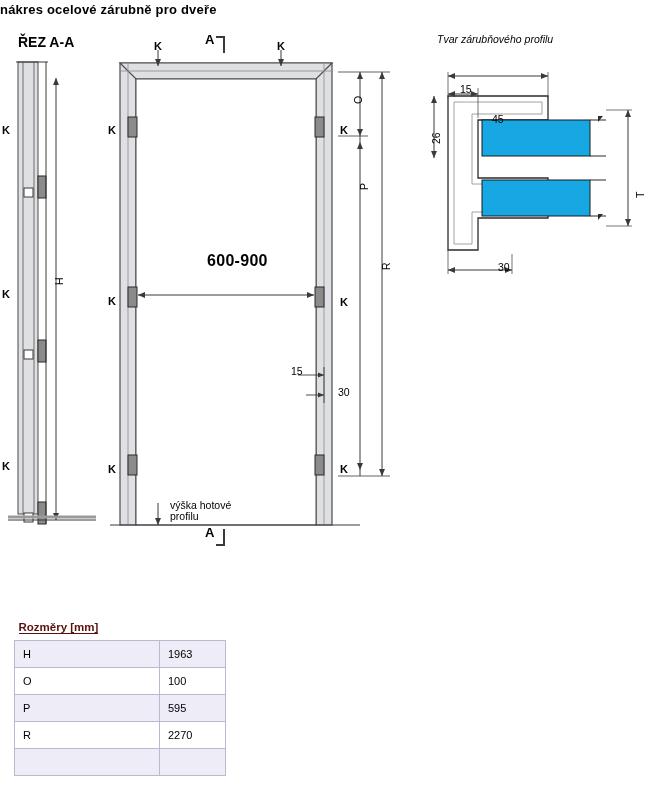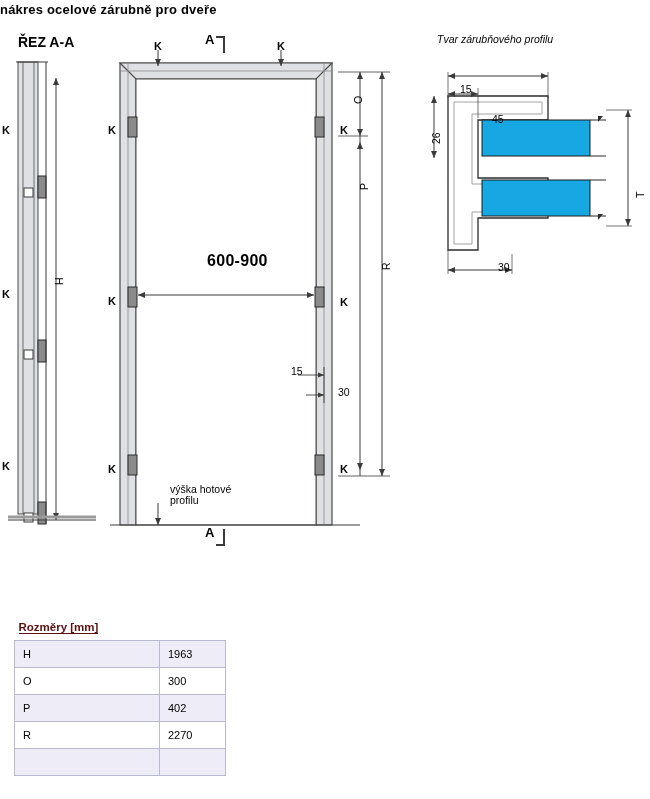--- a/index.html
+++ b/index.html
@@ -179,21 +179,21 @@
     <line x1="8" y1="2" x2="8" y2="18" stroke="#3a3a3a" stroke-width="1"></line>
     <path d="M8 18 l-3 -7 l6 0 z" fill="#3a3a3a"></path>
     <line x1="131" y1="2" x2="131" y2="18" stroke="#3a3a3a" stroke-width="1"></line>
     <path d="M131 18 l-3 -7 l6 0 z" fill="#3a3a3a"></path>
   </svg>
 </div>
 
 <div class="abs lbl" style="left:291px; top:366px;">15</div>
 <div class="abs lbl" style="left:338px; top:387px;">30</div>
 
-<div class="abs lbl" style="left:170px; top:484px;">
+<div class="abs lbl" style="left:170px; top:500px;">
   <div>výška hotové</div>
   <div>profilu</div>
 </div>
 
 <div class="abs" style="left:338px; top:60px;">
   <svg width="56" height="470" viewBox="0 0 56 470">
 
     <line x1="0" y1="12" x2="52" y2="12" stroke="#3a3a3a" stroke-width="0.8"></line>
     <line x1="0" y1="76" x2="30" y2="76" stroke="#3a3a3a" stroke-width="0.8"></line>
     <line x1="0" y1="416" x2="52" y2="416" stroke="#3a3a3a" stroke-width="0.8"></line>
@@ -285,25 +285,25 @@
     <tbody>
         <tr class="hdr">
       <td colspan="2"><span>Rozměry  [mm]</span></td>
     </tr>
     <tr class="row-a">
       <td class="k">H</td>
       <td>1963</td>
     </tr>
     <tr class="row-b">
       <td class="k">O</td>
-      <td>300</td>
+      <td>100</td>
     </tr>
     <tr class="row-a">
       <td class="k">P</td>
-      <td>402</td>
+      <td>595</td>
     </tr>
     <tr class="row-b">
       <td class="k">R</td>
       <td>2270</td>
     </tr>
     <tr class="row-a tbl-last-partial">
       <td class="k"></td>
       <td></td>
     </tr>
   </tbody>

